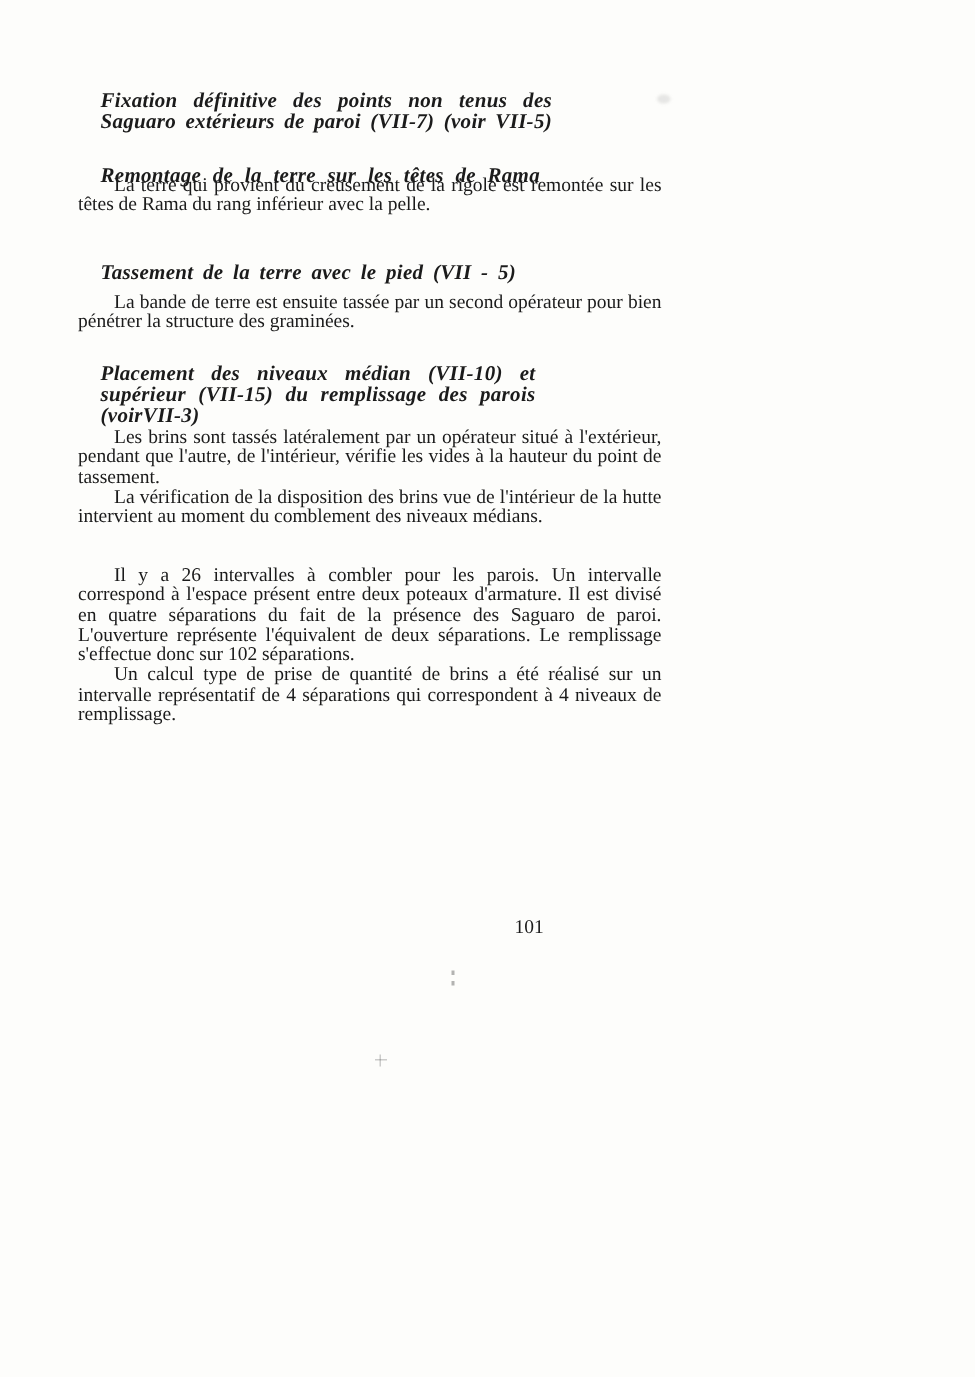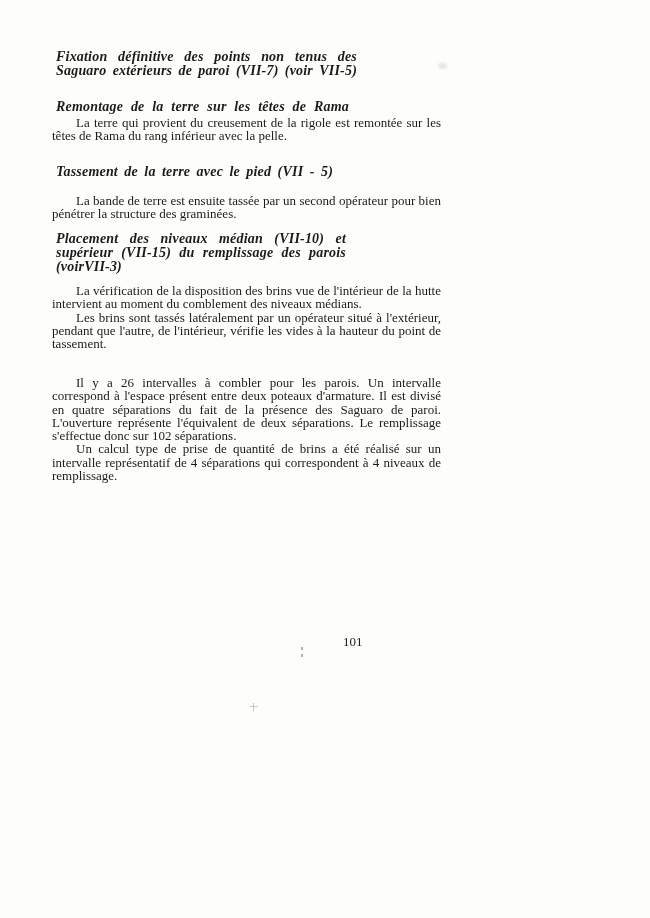--- a/index.html
+++ b/index.html
@@ -11,21 +11,21 @@
     background: var(--paper, #fdfdfb);
     color: var(--ink, #1b1b1b);
     font-family: "Liberation Serif", serif;
     overflow: hidden;
   }
 
   
   .heading {
     position: absolute;
     left: 56px;
-    margin: 0;
+    margin: 11px;
     font-weight: bold;
     font-style: italic;
     font-size: 14px;
     line-height: 14px;
     letter-spacing: 0.2px;
   }
   .h-1 { top: 50px;  width: 301px; }
   .h-2 { top: 100px;  width: 293px; }
   .h-3 { top: 165px; width: 277px; }
   .h-4 { top: 232px; width: 290px; }
@@ -49,21 +49,21 @@
     margin: 0;
     font-size: 13px;
     line-height: 13.3px;
     text-align: justify;
     text-indent: 24px;
   }
 
   
   .pageno {
     position: absolute;
-    top: 635px;
+    top: 611px;
     left: 343px;
     font-size: 13px;
     line-height: 14px;
     text-align: center;
   }
 
   
   .artifact { position: absolute; pointer-events: none; }
   .art-smudge {
     top: 63px; left: 438px; width: 9px; height: 6px;
@@ -112,22 +112,22 @@
     <p class="para">La bande de terre est ensuite tassée par un second opérateur pour bien pénétrer la structure des graminées.</p>
   </div>
 
   <h2 class="heading h-4">
     <span class="hline j">Placement des niveaux médian (VII-10) et</span>
     <span class="hline j">supérieur (VII-15) du remplissage des parois</span>
     <span class="hline n">(voirVII-3)</span>
   </h2>
 
   <div class="para-block pb-3">
+    <p class="para">Les brins sont tassés latéralement par un opérateur situé à l'extérieur, pendant que l'autre, de l'intérieur, vérifie les vides à la hauteur du point de tassement.</p>
     <p class="para">La vérification de la disposition des brins vue de l'intérieur de la hutte intervient au moment du comblement des niveaux médians.</p>
-    <p class="para">Les brins sont tassés latéralement par un opérateur situé à l'extérieur, pendant que l'autre, de l'intérieur, vérifie les vides à la hauteur du point de tassement.</p>
   </div>
 
   <div class="para-block pb-4">
     <p class="para">Il y a 26 intervalles à combler pour les parois. Un intervalle correspond à l'espace présent entre deux poteaux d'armature. Il est divisé en quatre séparations du fait de la présence des Saguaro de paroi. L'ouverture représente l'équivalent de deux séparations. Le remplissage s'effectue donc sur 102 séparations.</p>
     <p class="para">Un calcul type de prise de quantité de brins a été réalisé sur un intervalle représentatif de 4 séparations qui correspondent à 4 niveaux de remplissage.</p>
   </div>
 
   <div class="pageno">101</div>
 
   <div class="artifact art-smudge"></div>

